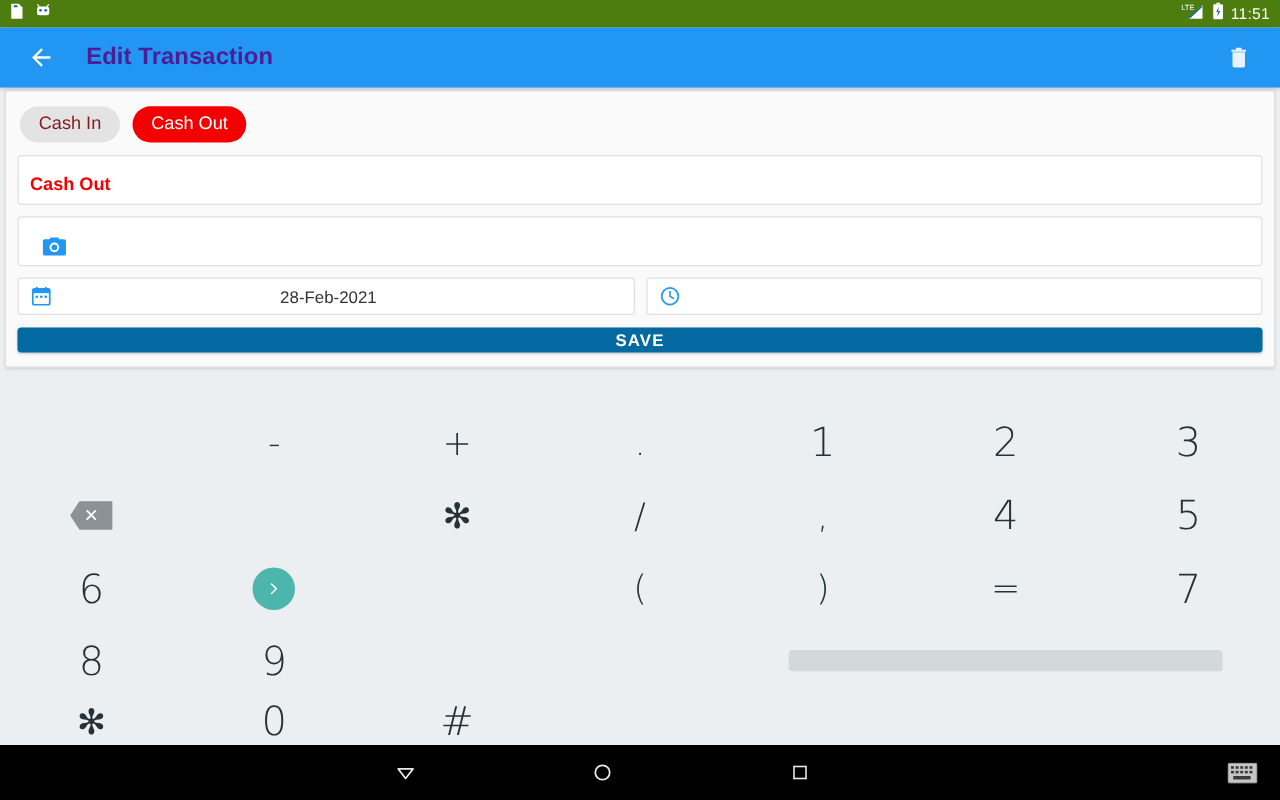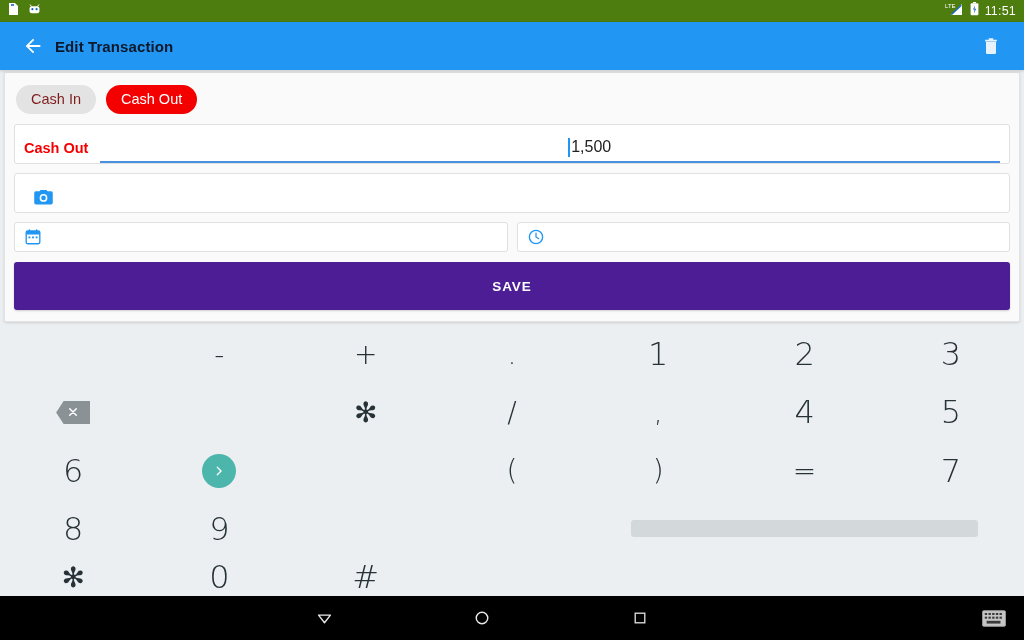--- a/index.html
+++ b/index.html
@@ -24,22 +24,22 @@
 
   
   .app-bar {
     height: 48px; background: #2196f3;
     display: flex; align-items: center; padding: 0 16px;
     box-shadow: 0 1px 3px rgba(0,0,0,.18);
     position: relative; z-index: 5;
   }
   .back-btn { width: 34px; height: 34px; display:flex; align-items:center; justify-content:center; cursor:pointer; }
   .app-title {
-    color: #0f172a; font-size: 15px; font-weight: bold;
-    margin-left: 5px; letter-spacing: .1px;
+    color: #4c1d95; font-size: 19px; font-weight: bold;
+    margin-left: 19px; letter-spacing: .1px;
   }
   .app-bar-spacer { flex: 1; }
   .delete-btn { width: 34px; height: 34px; display:flex; align-items:center; justify-content:center; cursor:pointer; }
 
   
   .form-card {
     position: absolute; left: 4px; right: 4px; top: 72px;
     background: #fafafa;
     border: 1px solid #e3e3e3;
     border-radius: 2px;
@@ -91,21 +91,21 @@
   .dt-row { display: flex; gap: 9px; margin-top: 9px; }
   .dt-box {
     flex: 1; background: #fff; border: 1px solid #e0e0e0; border-radius: 3px;
     height: 30px; display: flex; align-items: center; padding: 0 8px; cursor: pointer;
   }
   .dt-icon { width: 20px; display: flex; align-items: center; justify-content: center; }
   .dt-text { flex: 1; text-align: center; font-size: 13.5px; color: #333; padding-right: 16px; }
 
   
   .save-btn {
-    margin-top: 10px; height: 48px; background: #4c1d95; border-radius: 3px;
+    margin-top: 10px; height: 20px; background: #0369a1; border-radius: 3px;
     display: flex; align-items: center; justify-content: center;
     color: #fff; font-size: 13.5px; font-weight: bold; letter-spacing: .9px;
     cursor: pointer; box-shadow: 0 1px 2px rgba(0,0,0,.18);
   }
 
   
   .keyboard {
     position: absolute; left: 0; right: 0; top: 325px; bottom: 44px;
     background: #eceff1;
   }
@@ -208,26 +208,20 @@
   <div class="form-card">
 
     <div class="chips-row">
       <div class="chip inactive">Cash In</div>
       <div class="chip active">Cash Out</div>
     </div>
 
     <div class="field-box">
       <div class="amount-row">
         <div class="amount-label">Cash Out</div>
-        <div class="amount-input-wrap">
-          <div class="amount-inner">
-            <span class="caret"></span>
-            <span class="amount-value">1,500</span>
-          </div>
-        </div>
       </div>
     </div>
 
     <div class="field-box desc-box">
       <div class="desc-row">
         <div class="camera-btn">
           <svg width="19" height="17" viewBox="0 0 24 22">
             <rect x="0" y="3" width="24" height="17" rx="2.2" fill="#2196f3"></rect>
             <path d="M8 1.2h8l1.4 2.6H6.6z" fill="#2196f3"></path>
             <circle cx="12" cy="11.5" r="5" fill="#ffffff"></circle>
@@ -243,20 +237,21 @@
           <svg width="16" height="16" viewBox="0 0 20 20">
             <rect x="1.5" y="2.5" width="17" height="16" rx="1.8" fill="none" stroke="#2196f3" stroke-width="1.7"></rect>
             <rect x="1.5" y="2.5" width="17" height="4.4" fill="#2196f3"></rect>
             <rect x="4.6" y="0.4" width="1.8" height="3.6" rx=".8" fill="#2196f3"></rect>
             <rect x="13.6" y="0.4" width="1.8" height="3.6" rx=".8" fill="#2196f3"></rect>
             <rect x="4.3" y="9.4" width="2.4" height="2.2" fill="#2196f3"></rect>
             <rect x="8.8" y="9.4" width="2.4" height="2.2" fill="#2196f3"></rect>
             <rect x="13.3" y="9.4" width="2.4" height="2.2" fill="#2196f3"></rect>
           </svg>
         </span>
+        <span class="dt-text">28-Feb-2021</span>
       </div>
       <div class="dt-box">
         <span class="dt-icon">
           <svg width="16" height="16" viewBox="0 0 20 20">
             <circle cx="10" cy="10" r="8.3" fill="none" stroke="#2196f3" stroke-width="1.7"></circle>
             <path d="M10 5.2V10l3.4 2.1" stroke="#2196f3" stroke-width="1.6" fill="none" stroke-linecap="round"></path>
           </svg>
         </span>
       </div>
     </div>

